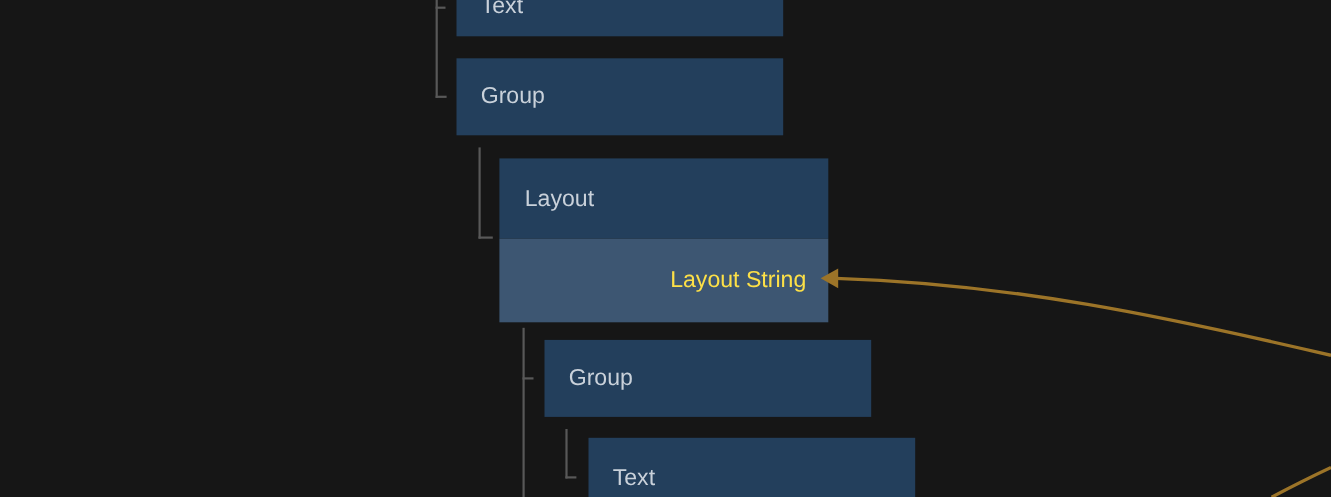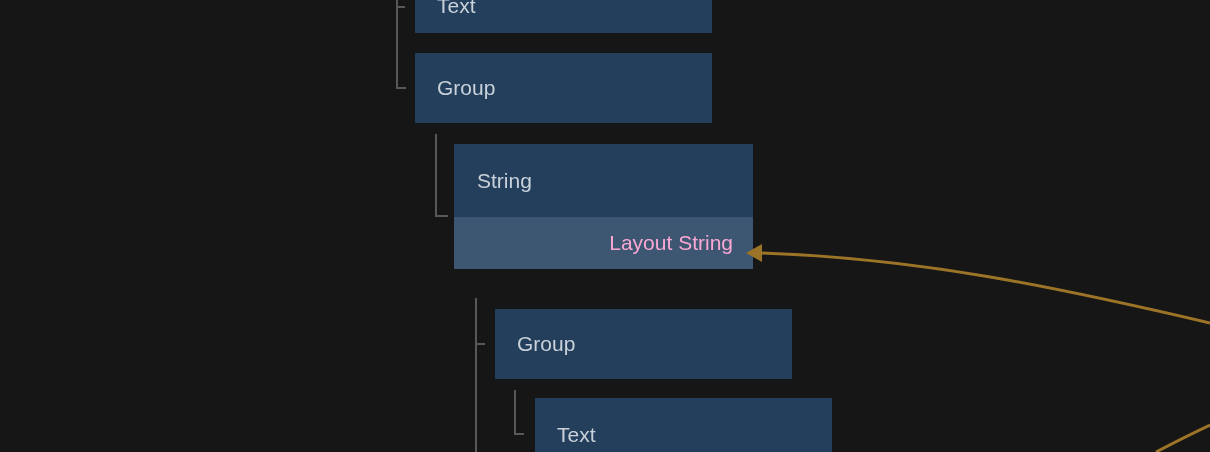--- a/index.html
+++ b/index.html
@@ -23,21 +23,21 @@
   .node-group-2{left:495px;top:309px;width:297px;height:70px;}
   .node-text-bottom{left:535px;top:398px;width:297px;height:74px;}
   
   .combo{position:absolute;left:454px;top:144px;width:299px;}
   .combo-head{
     height:73px;background:#233F5C;color:#C9D1DA;font-size:21px;
     display:flex;align-items:center;
   }
   .combo-head .lbl{padding:0 23px;white-space:nowrap;}
   .combo-port{
-    height:52px;background:#3D5672;color:#f9a8d4;font-size:21px;
+    height:76px;background:#3D5672;color:#fde047;font-size:21px;
     display:flex;align-items:center;justify-content:flex-end;
   }
   .combo-port .lbl{padding:0 20px;white-space:nowrap;}
   
   .wires{position:absolute;left:0;top:0;width:1210px;height:452px;pointer-events:none;z-index:5;}
 </style>
 </head>
 <body>
 
 <div class="canvas">
@@ -58,21 +58,21 @@
   <div class="node node-text-top">
     <span class="lbl">Text</span>
   </div>
 
   <div class="node node-group-1">
     <span class="lbl">Group</span>
   </div>
 
   <div class="combo">
     <div class="combo-head">
-      <span class="lbl">String</span>
+      <span class="lbl">Layout</span>
     </div>
     <div class="combo-port">
       <span class="lbl">Layout String</span>
     </div>
   </div>
 
   <div class="node node-group-2">
     <span class="lbl">Group</span>
   </div>
 

